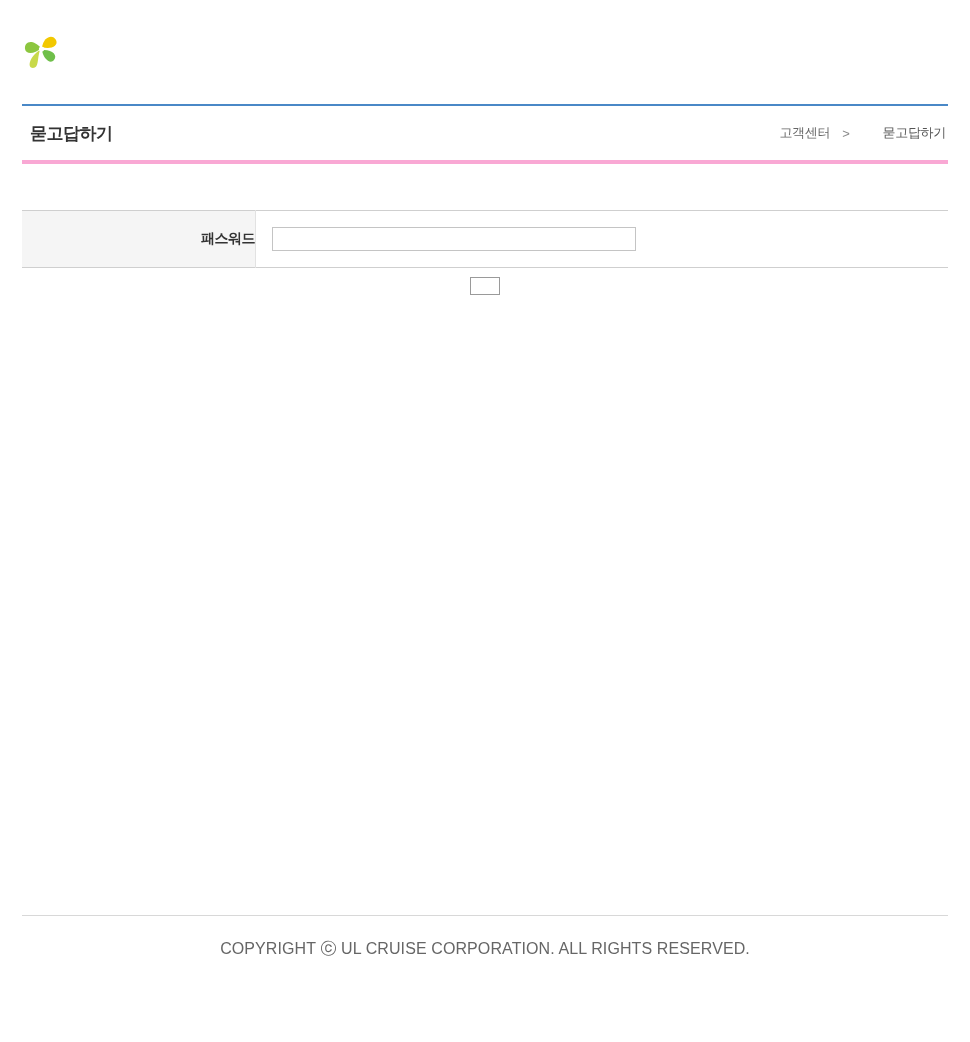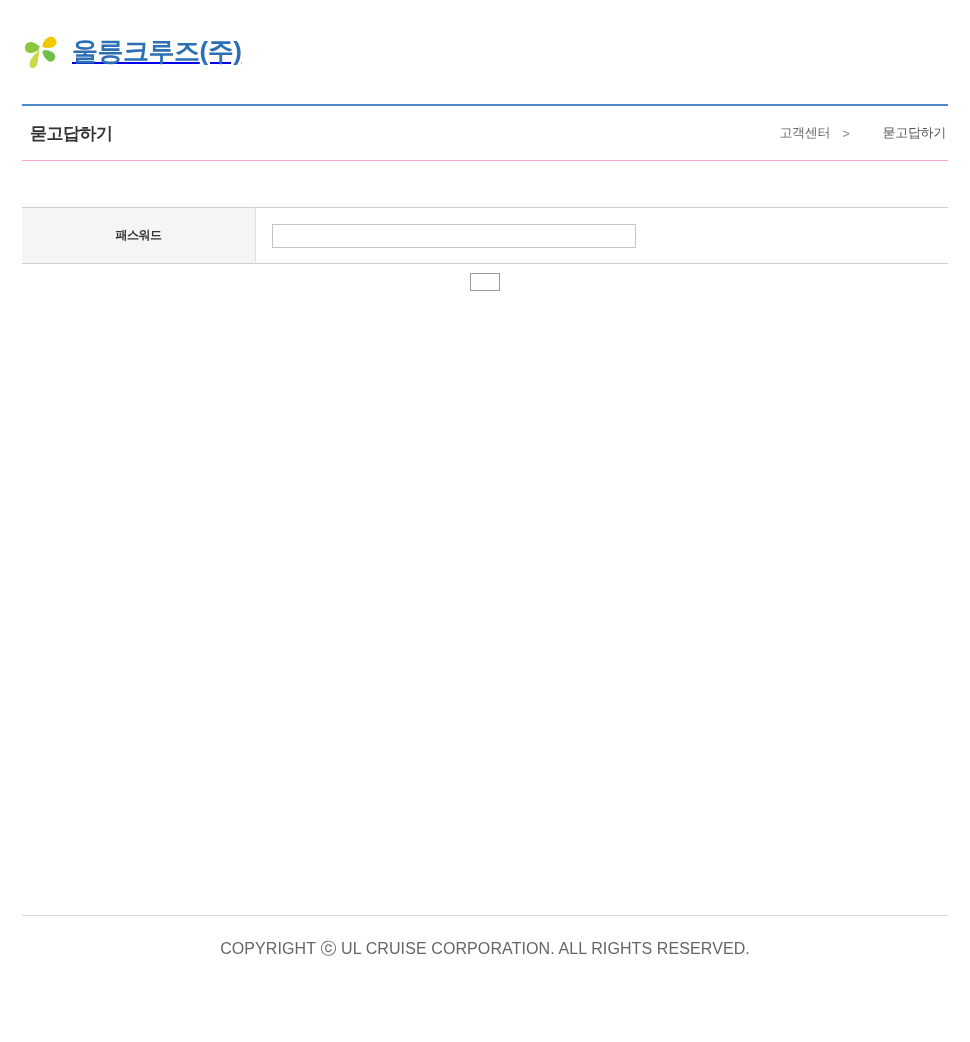--- a/index.html
+++ b/index.html
@@ -46,21 +46,21 @@
   .logo-text .suffix {
     color: #2d6fb5;
     font-weight: bold;
   }
 
   
   .title-bar {
     margin: 0 22px;
     height: 54px;
     border-top: 2px solid #4a88c7;
-    border-bottom: 1px solid #f9a8d4;
+    border-bottom: 4px solid #f9a8d4;
     display: flex;
     align-items: center;
     justify-content: space-between;
     position: relative;
   }
   .page-title {
     font-size: 17px;
     font-weight: bold;
     color: #333333;
     padding-left: 8px;
@@ -95,24 +95,24 @@
   .pw-table {
     width: 100%;
     border-collapse: collapse;
     border-top: 1px solid #cfcfcf;
     border-bottom: 1px solid #cfcfcf;
   }
   .pw-table th {
     width: 233px;
     background: #f5f5f5;
     border-right: 1px solid #e2e2e2;
-    font-size: 12px;
-    font-weight: bold;
-    color: #333333;
-    text-align: center;
+    font-size: 14px;
+    font-weight: bold;
+    color: #333333;
+    text-align: right;
     padding: 19px 0;
     letter-spacing: -0.5px;
   }
   .pw-table td {
     padding: 14px 0 14px 16px;
     background: #ffffff;
   }
   .pw-input {
     width: 354px;
     height: 22px;
@@ -170,21 +170,20 @@
   <a class="logo-wrap" href="#">
     <span class="logo-mark">
       <svg width="40" height="42" viewBox="0 0 40 42" xmlns="http://www.w3.org/2000/svg">
         <path d="M19 18 C10 8, 2 12, 3 19 C4 25, 13 24, 19 18 Z" fill="#8cc63f"></path>
         <path d="M20 17 C22 6, 31 4, 34 10 C37 16, 28 20, 20 17 Z" fill="#f2c800"></path>
         <path d="M20 20 C30 19, 36 25, 32 30 C28 35, 21 28, 20 20 Z" fill="#6fbf4a"></path>
         <path d="M18 20 C15 29, 17 38, 11 38 C5 38, 7 27, 18 20 Z" fill="#c8d94a"></path>
         <circle cx="19.5" cy="19" r="2.6" fill="#ffffff"></circle>
       </svg>
     </span>
-    <span class="logo-text"><span>울릉크루즈</span><span class="suffix">(주)</span></span>
   </a>
 </div>
 
 <div class="title-bar">
   <div class="page-title">묻고답하기</div>
   <div class="breadcrumb">
     <span class="crumb">고객센터</span>
     <span class="sep">&gt;</span>
     <span class="crumb-current">묻고답하기</span>
   </div>

